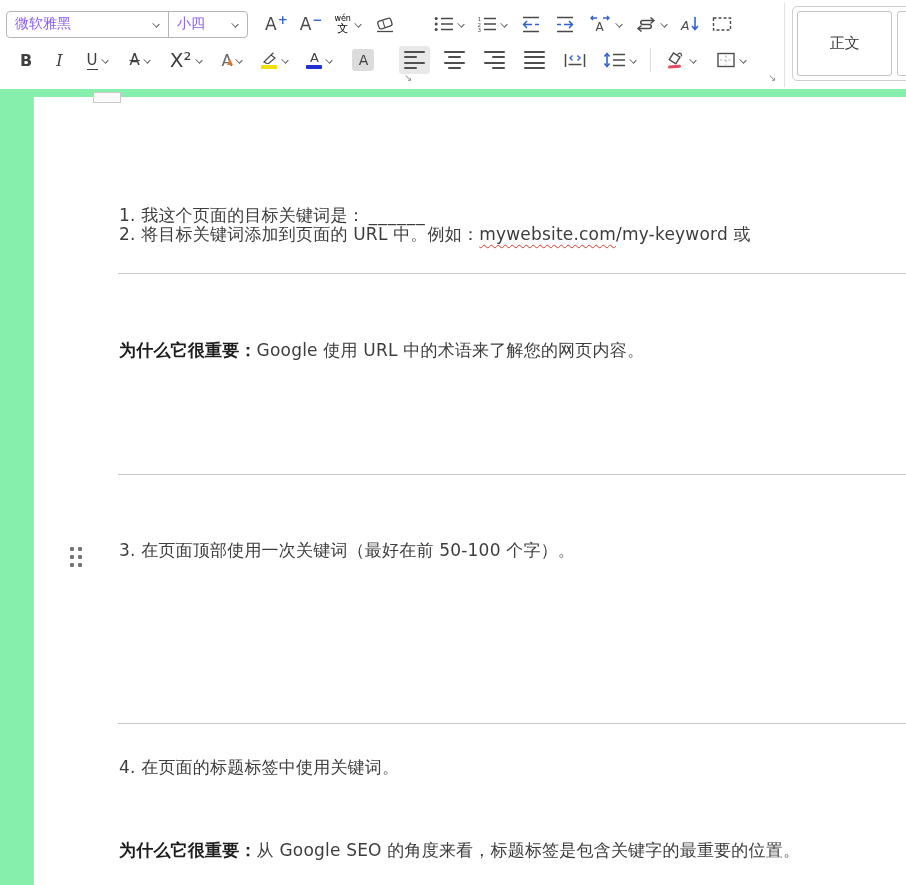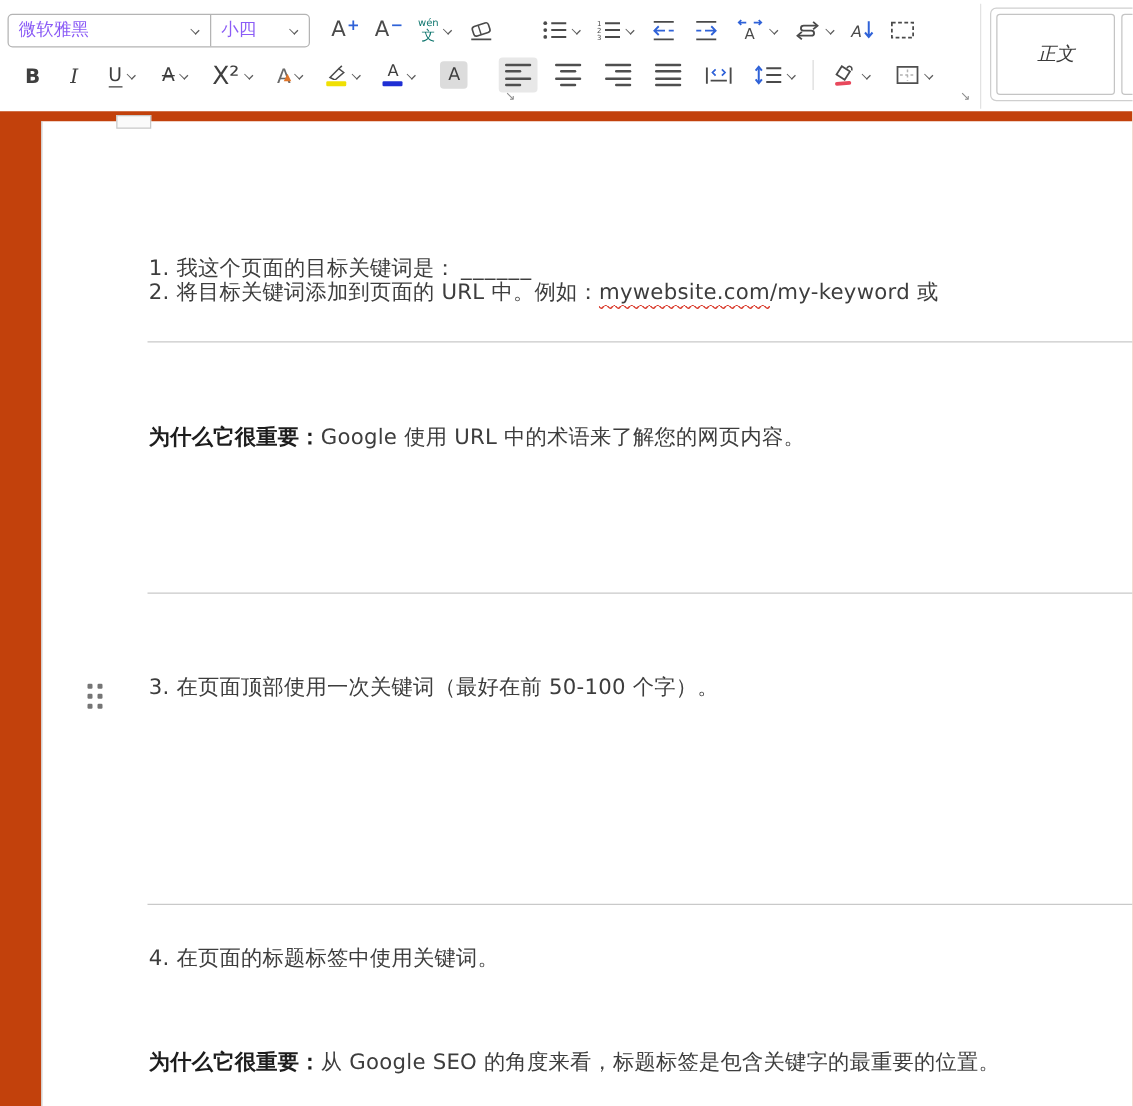--- a/index.html
+++ b/index.html
@@ -37,21 +37,21 @@
   .strike-l { text-decoration:line-through; }
   .sup-l { font-size:20px; }
   .effect-wrap { position:relative; }
   .effect-l { font-size:16px; color:#6a6a6a; }
   .effect-tri { position:absolute; left:5px; top:8px; width:0; height:0;
                 border-left:3.5px solid transparent; border-right:3.5px solid transparent;
                 border-bottom:6px solid #e0762a; }
   .grow { display:flex; align-items:flex-start; }
   .grow .base { font-size:17px; color:#4a4a4a; line-height:1; }
   .grow .sign { font-size:12px; line-height:1; color:#2f62d8; margin-left:1px; margin-top:-2px; font-weight:bold; }
-  .phon { display:flex; flex-direction:column; align-items:center; line-height:1; color:#0f766e; }
+  .phon { display:flex; flex-direction:column; align-items:center; line-height:1; color:#000000; }
   .phon .py { font-size:8px; }
   .phon .cn { font-size:11px; }
   .colorbtn { display:flex; flex-direction:column; align-items:center; line-height:1; }
   .colorbtn .l { font-size:13px; color:#3f3f3f; }
   .bar { width:16px; height:4px; border-radius:1px; margin-top:1px; }
   .bar-blue { background:#1f2fd4; }
   .bar-yellow { background:#f0e003; }
   .shade-box { width:22px; height:22px; background:#dcdcdc; border-radius:3px;
                display:flex; align-items:center; justify-content:center; font-size:14px; color:#3f3f3f; }
 
@@ -65,25 +65,25 @@
   .launcher { position:absolute; font-size:10px; color:#8d8d8d; line-height:1; }
   .launch1 { left:404px; top:73px; }
   .launch2 { left:768px; top:73px; }
 
   .gal-sep { position:absolute; left:784px; top:3px; width:1px; height:84px; background:#e2e2e2; }
   .gallery { position:absolute; left:792px; top:6px; width:140px; height:75px;
              border:1px solid #cfcfcf; border-radius:5px; padding:4px; display:flex; gap:5px;
              background:#fff; }
   .style-item { width:97px; height:100%; border:1px solid #c4c4c4; border-radius:3px;
                 background:#fff; display:flex; align-items:center; justify-content:center;
-                font-size:15px; color:#3a3a3a;font-style:italic; }
+                font-size:15px; color:#3a3a3a; }
   .style-item.partial { width:30px; }
 
   
-  .doc { position:absolute; top:89px; left:0; width:906px; height:796px; background:#c2410c; }
+  .doc { position:absolute; top:89px; left:0; width:906px; height:796px; background:#86efac; }
   .page { position:absolute; top:8px; left:33px; width:873px; height:788px; background:#fff;
           border-left:1px solid #cfcfcf; }
   .page-marker { position:absolute; left:59px; top:-5px; width:28px; height:11px;
                  background:#fafafa; border:1px solid #c9c9c9; }
   .line { position:absolute; left:85px; font-size:17px; color:#3d3d3d; white-space:nowrap;
           line-height:24px; letter-spacing:.2px; }
   .why-label { font-weight:bold; color:#1d1d1d; }
   .blank { margin-left:4px; letter-spacing:1px; }
   .sq { text-decoration:underline; text-decoration-style:wavy; text-decoration-color:#d93a2b;
         text-decoration-thickness:1px; text-underline-offset:4px; }

